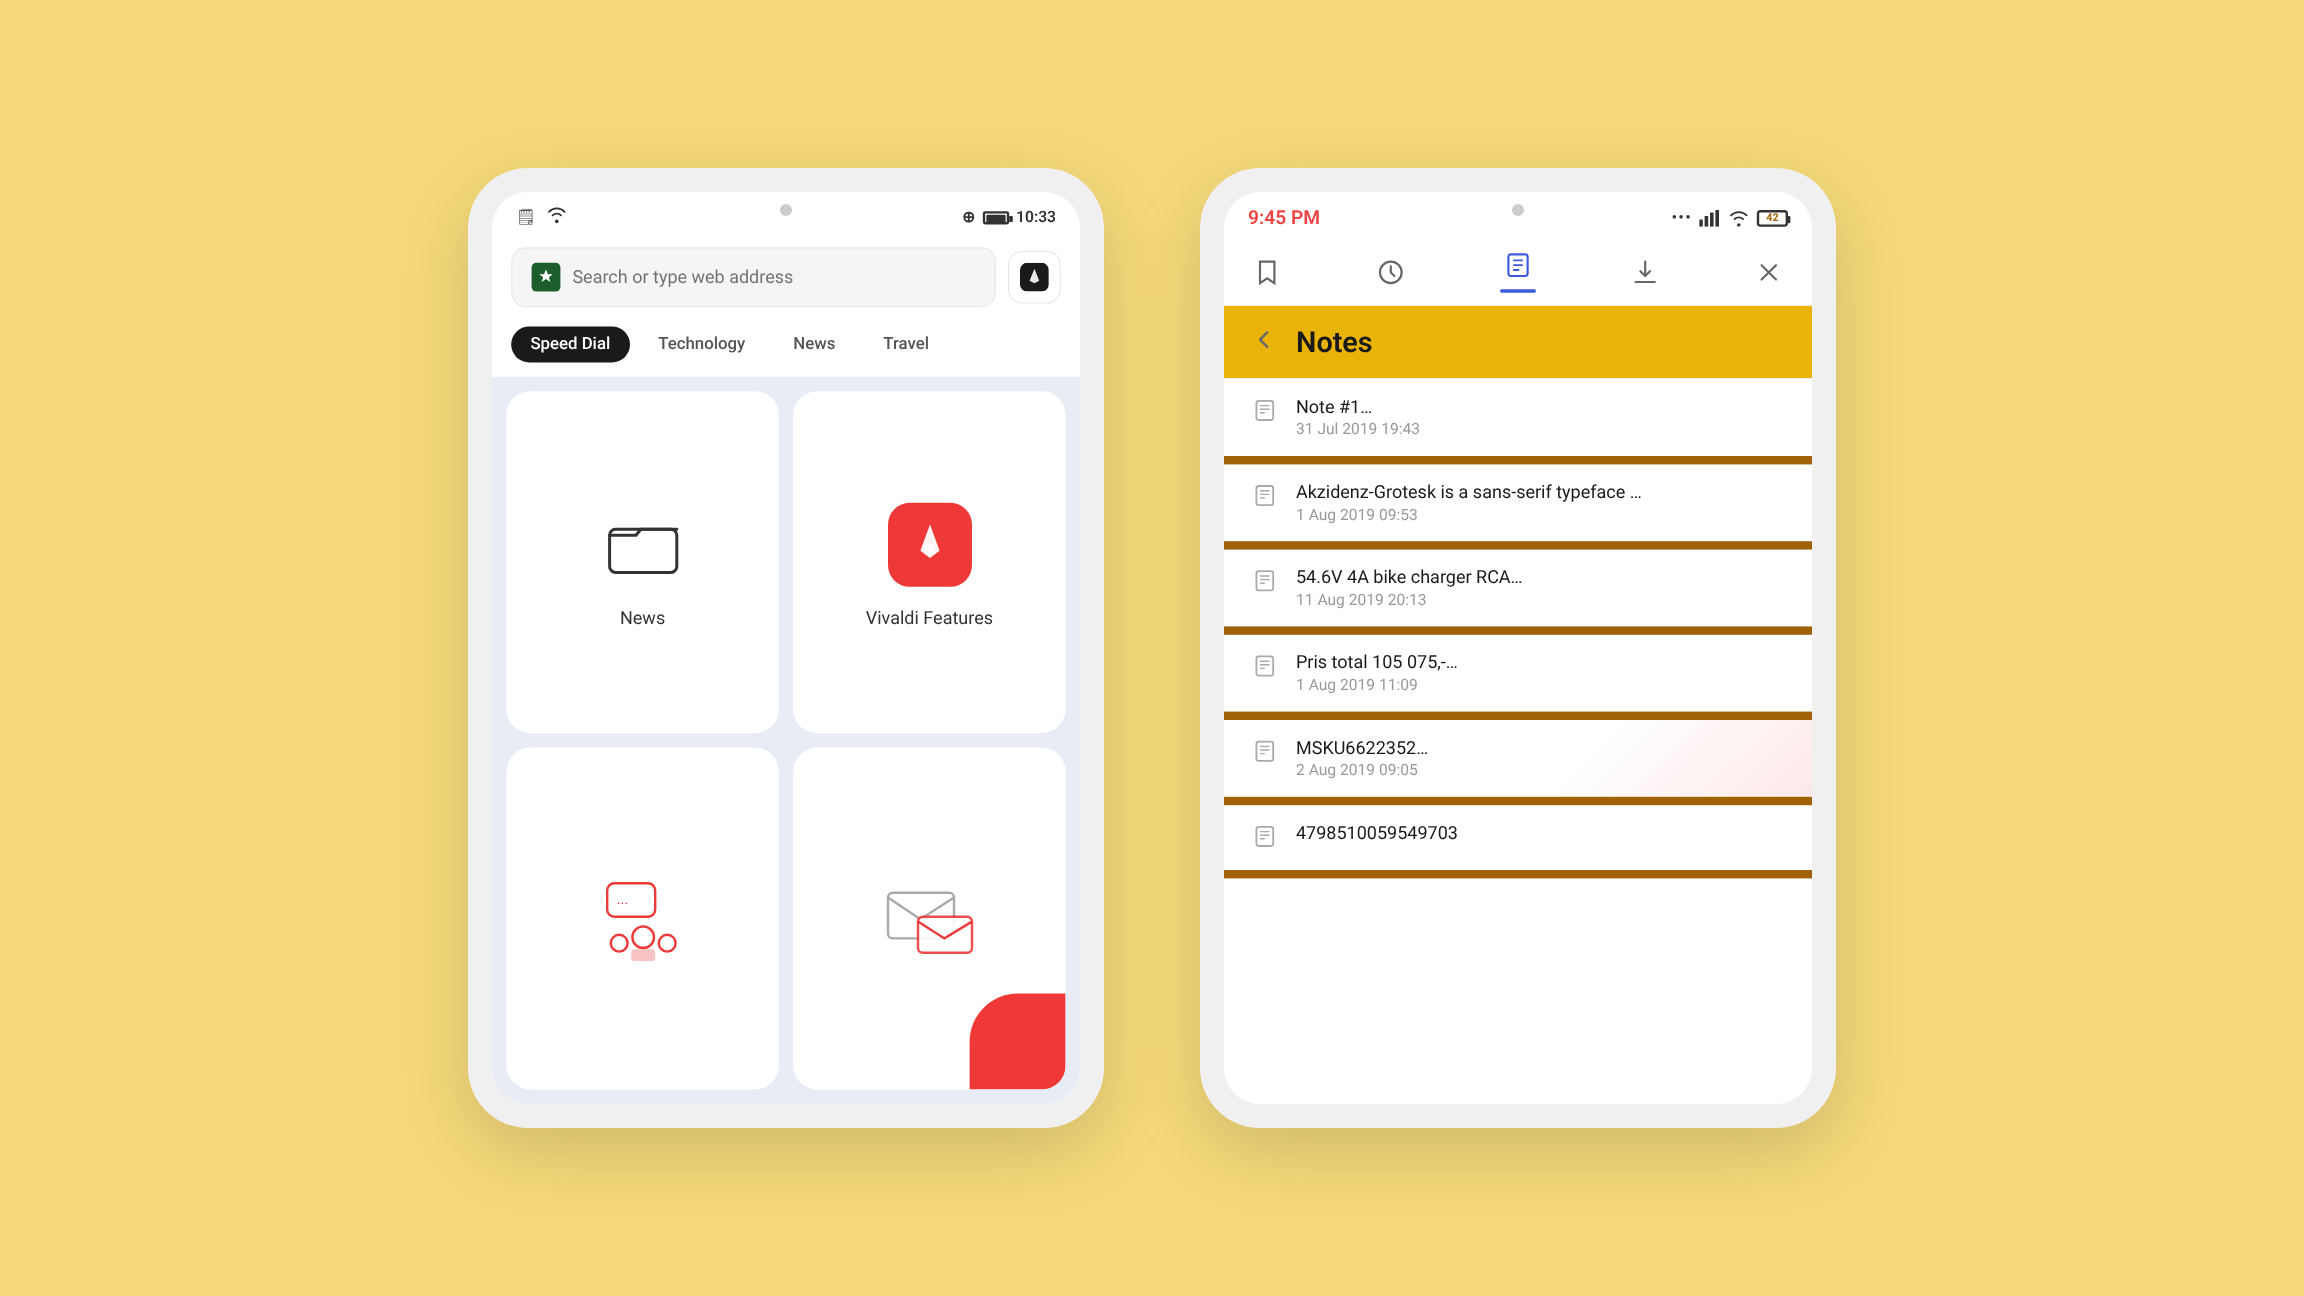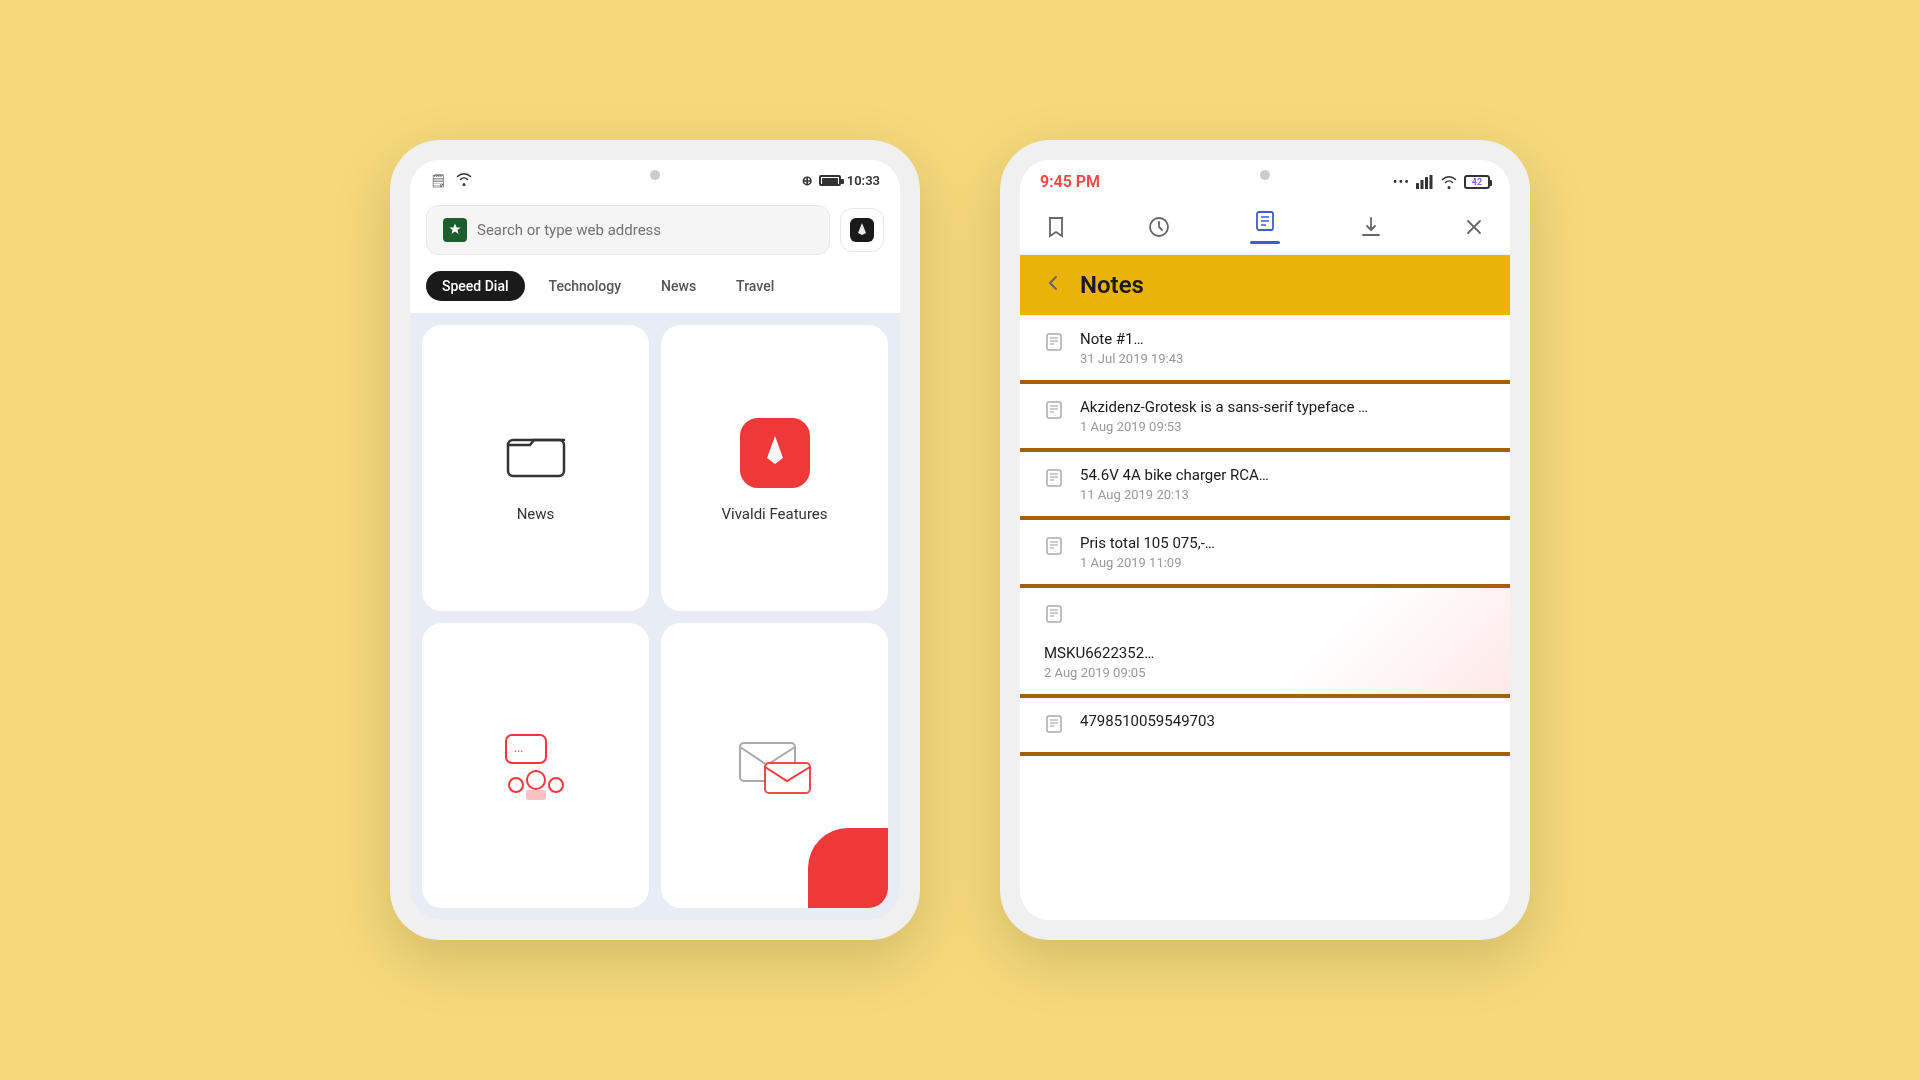--- a/index.html
+++ b/index.html
@@ -329,21 +329,21 @@
       background: white;
       flex: 1;
       overflow: hidden;
     }
 
     .note-item {
       display: flex;
       align-items: flex-start;
       gap: 16px;
       padding: 14px 24px;
-      border-bottom: 4px solid #a16207;
+      border-bottom: 7px solid #a16207;
     }
 
     .note-icon {
       flex-shrink: 0;
       margin-top: 2px;
     }
 
     .note-content {
       flex: 1;
     }
@@ -354,21 +354,20 @@
       margin-bottom: 3px;
     }
 
     .note-date {
       font-size: 13px;
       color: #999;
     }
 
     .note-item-highlighted {
       background: linear-gradient(135deg, #fff 60%, #fde8e8 100%);
-      flex-direction: column;
     }
 
     
     .phone-camera {
       position: absolute;
       top: 30px;
       left: 50%;
       transform: translateX(-50%);
       width: 10px;
       height: 10px;
@@ -514,21 +513,21 @@
               <rect x="0" y="8" width="3" height="6" fill="#333" rx="0.5"></rect>
               <rect x="4.5" y="5" width="3" height="9" fill="#333" rx="0.5"></rect>
               <rect x="9" y="2" width="3" height="12" fill="#333" rx="0.5"></rect>
               <rect x="13.5" y="0" width="3" height="14" fill="#333" rx="0.5"></rect>
             </svg>
             <svg width="18" height="14" viewBox="0 0 18 14">
               <path d="M9 11a1.5 1.5 0 110 3 1.5 1.5 0 010-3z" fill="#333"></path>
               <path d="M5.5 7.5a5 5 0 017 0" stroke="#333" stroke-width="1.5" stroke-linecap="round" fill="none"></path>
               <path d="M2.5 4.5a9 9 0 0113 0" stroke="#333" stroke-width="1.5" stroke-linecap="round" fill="none"></path>
             </svg>
-            <div style="display:flex;align-items:center;gap:2px;font-size:13px;font-weight:500;color:#8b5cf6;">
+            <div style="display:flex;align-items:center;gap:2px;font-size:13px;font-weight:500;color:#a16207;">
               <div style="width:26px;height:14px;border:2px solid #333;border-radius:3px;position:relative;display:flex;align-items:center;justify-content:center;">
                 <div style="position:absolute;right:-4px;top:3px;width:3px;height:6px;background:#333;border-radius:0 1px 1px 0;"></div>
                 <span style="font-size:9px;font-weight:700;">42</span>
               </div>
             </div>
           </div>
         </div>
 
         <div class="nav-tabs-row">
           <div class="nav-tab-item">

